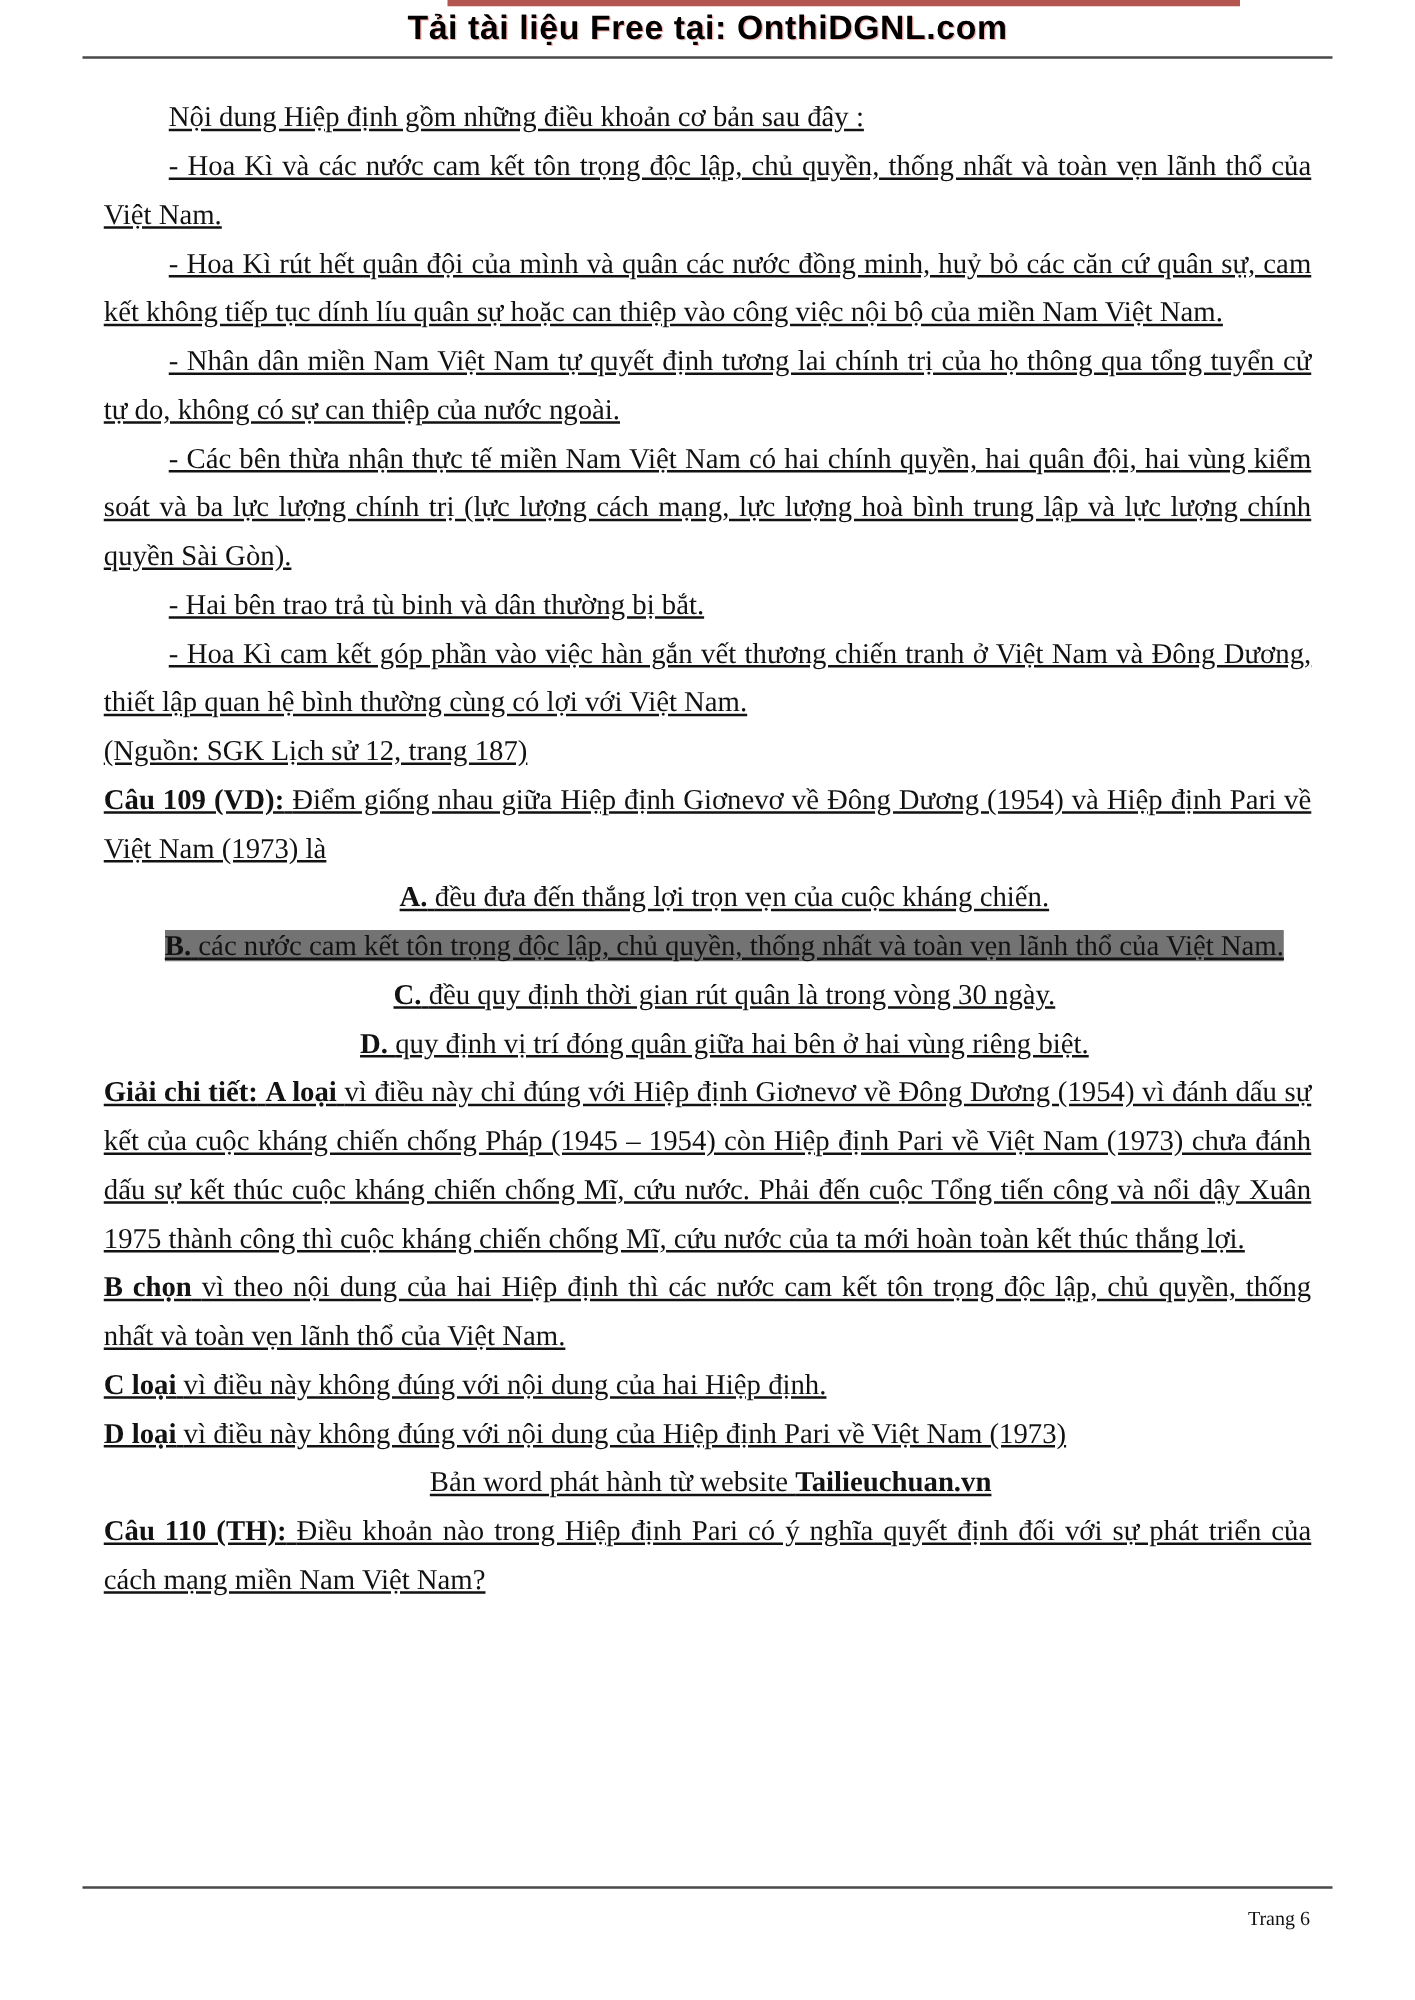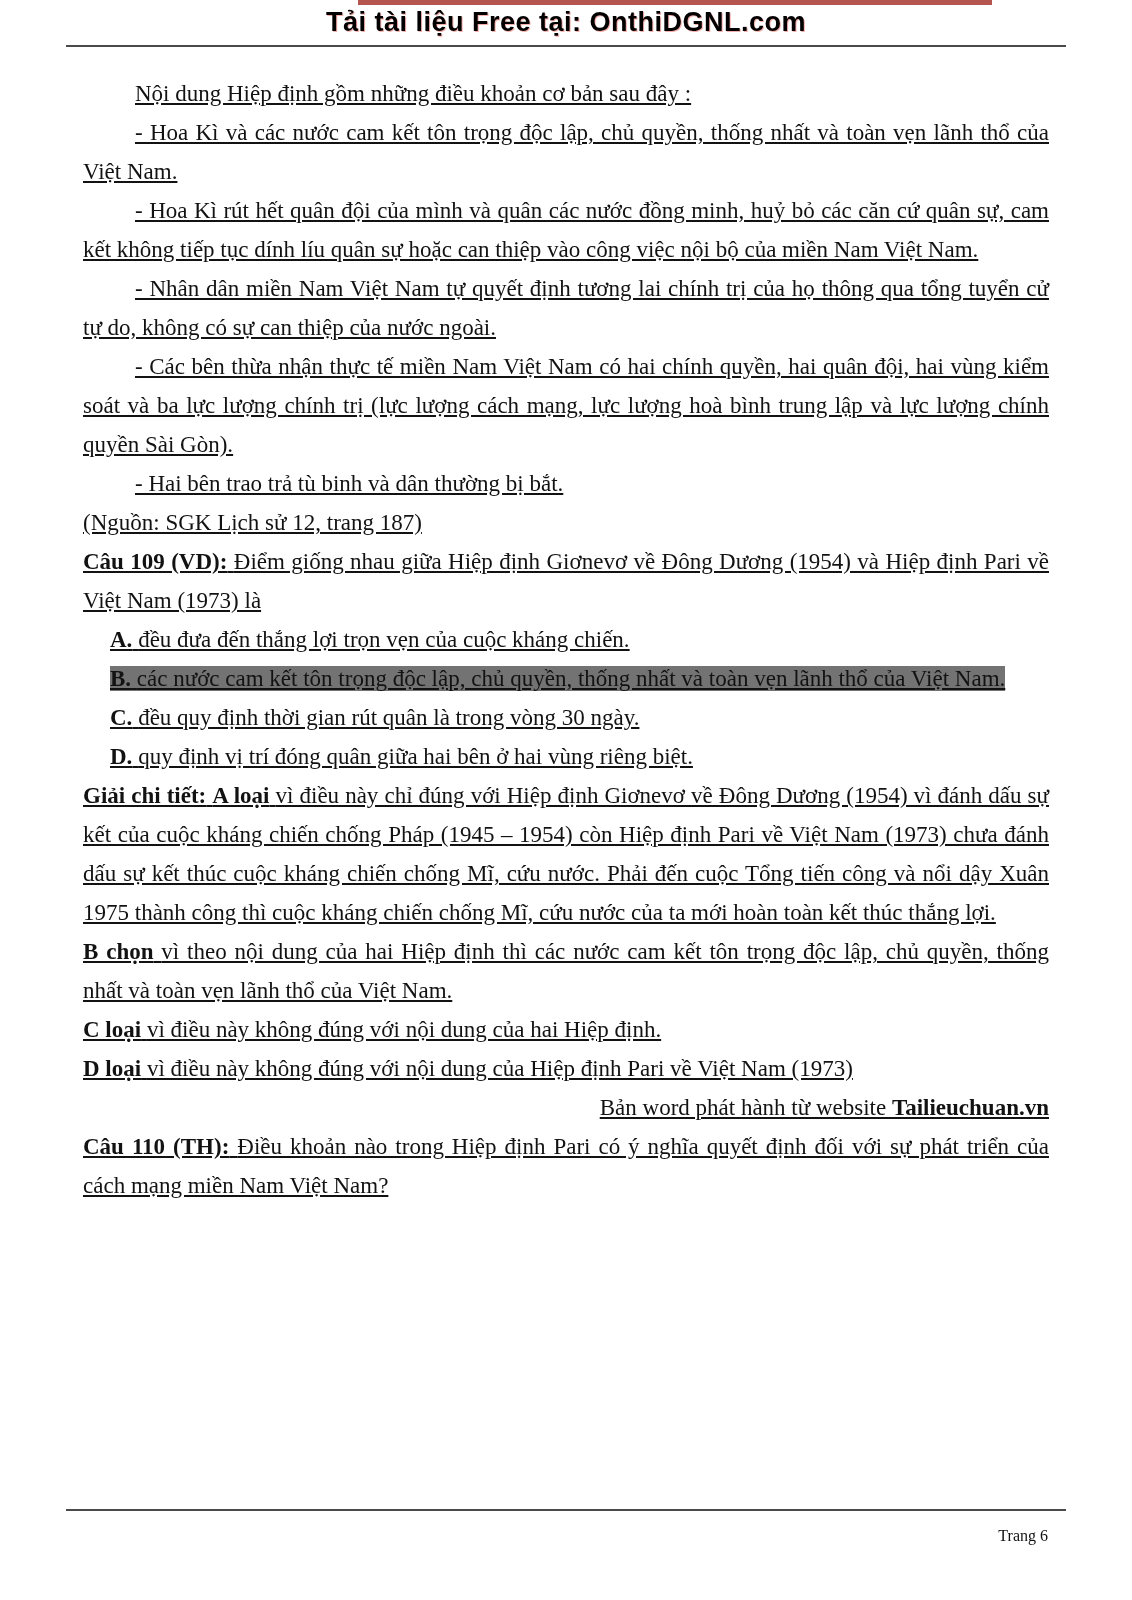--- a/index.html
+++ b/index.html
@@ -32,23 +32,23 @@
     position:absolute;top:74px;left:83px;width:966px;
     font-size:23px;line-height:39px;
     text-align:justify;
     text-decoration:underline;
   }
   .para{margin:0;}
   .indent{text-indent:52px;}
   .source{text-align:left;}
   b{font-weight:bold;}
   .options{padding-left:27px;}
-  .option{text-align:left;}
+  .option{text-align:center;}
   .hl{background:#737373;}
-  .watermark{padding-left:5px;text-align:right;}
+  .watermark{padding-left:5px;text-align:center;}
   .footer-rule{
     position:absolute;top:1509px;left:66px;width:1000px;
     border-top:2px solid #4a4a4a;
   }
   .page-num{
     position:absolute;top:1516px;right:84px;
     font-size:16px;line-height:39px;
   }
 </style>
 </head>
@@ -64,20 +64,21 @@
 
   <div class="content">
 
     <p class="para indent">Nội dung Hiệp định gồm những điều khoản cơ bản sau đây :</p>
 
     <p class="para indent">- Hoa Kì và các nước cam kết tôn trọng độc lập, chủ quyền, thống nhất và toàn vẹn lãnh thổ của Việt Nam.</p>
     <p class="para indent">- Hoa Kì rút hết quân đội của mình và quân các nước đồng minh, huỷ bỏ các căn cứ quân sự, cam kết không tiếp tục dính líu quân sự hoặc can thiệp vào công việc nội bộ của miền Nam Việt Nam.</p>
     <p class="para indent">- Nhân dân miền Nam Việt Nam tự quyết định tương lai chính trị của họ thông qua tổng tuyển cử tự do, không có sự can thiệp của nước ngoài.</p>
     <p class="para indent">- Các bên thừa nhận thực tế miền Nam Việt Nam có hai chính quyền, hai quân đội, hai vùng kiểm soát và ba lực lượng chính trị (lực lượng cách mạng, lực lượng hoà bình trung lập và lực lượng chính quyền Sài Gòn).</p>
     <p class="para indent">- Hai bên trao trả tù binh và dân thường bị bắt.</p>
+    <p class="para indent">- Hoa Kì cam kết góp phần vào việc hàn gắn vết thương chiến tranh ở Việt Nam và Đông Dương, thiết lập quan hệ bình thường cùng có lợi với Việt Nam.</p>
 
     <p class="para source">(Nguồn: SGK Lịch sử 12, trang 187)</p>
 
     <p class="para"><b>Câu 109 (VD):</b> <span>Điểm giống nhau giữa Hiệp định Giơnevơ về Đông Dương (1954) và Hiệp định Pari về Việt Nam (1973) là</span></p>
 
     <div class="options">
       <p class="para option"><b>A.</b> <span>đều đưa đến thắng lợi trọn vẹn của cuộc kháng chiến.</span></p>
       <p class="para option"><span class="hl"><b>B.</b> <span>các nước cam kết tôn trọng độc lập, chủ quyền, thống nhất và toàn vẹn lãnh thổ của Việt Nam.</span></span></p>
       <p class="para option"><b>C.</b> <span>đều quy định thời gian rút quân là trong vòng 30 ngày.</span></p>
       <p class="para option"><b>D.</b> <span>quy định vị trí đóng quân giữa hai bên ở hai vùng riêng biệt.</span></p>

